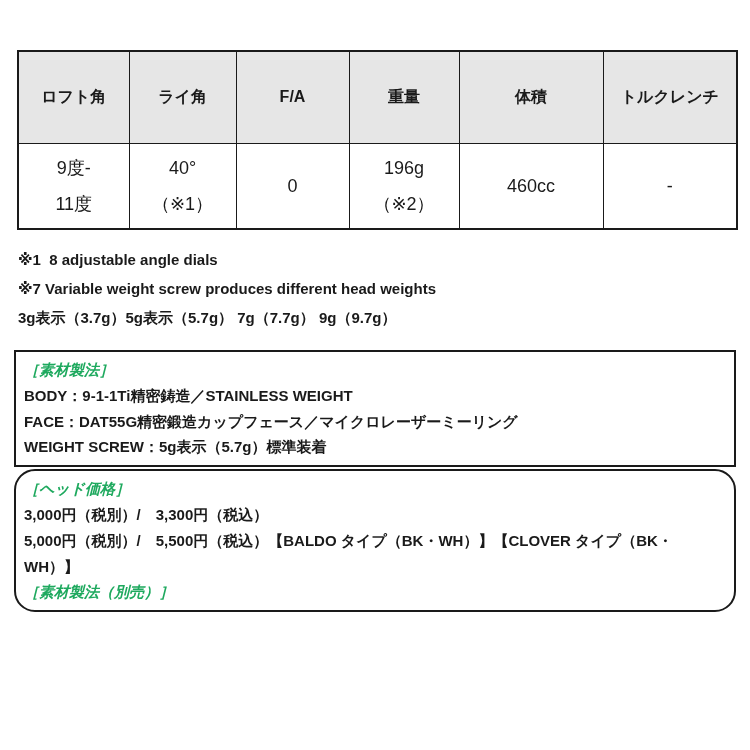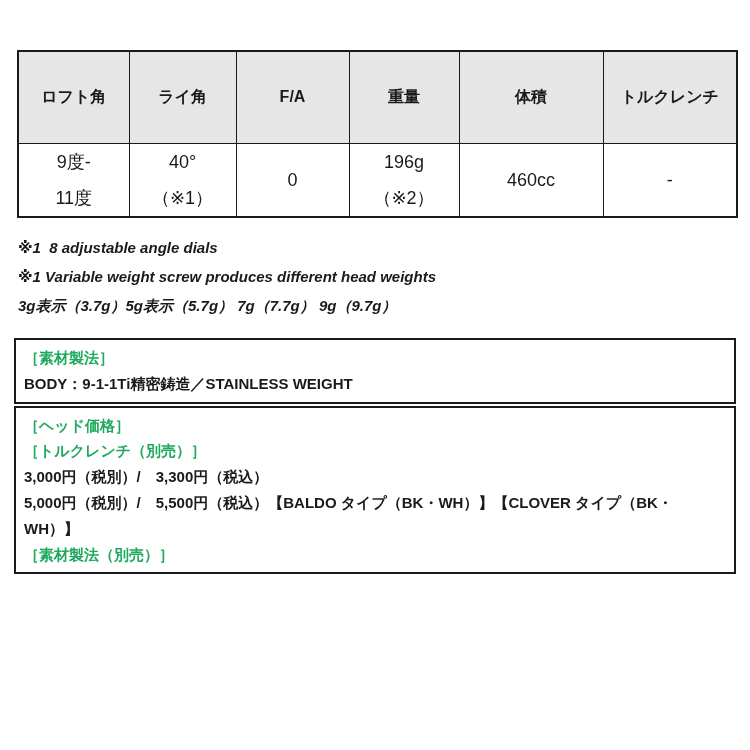--- a/index.html
+++ b/index.html
@@ -31,52 +31,51 @@
     text-align:center;
     vertical-align:middle;
   }
   table.spec th{
     height:92px;
     background:var(--header-bg);
     font-size:16px;
     font-weight:bold;
   }
   table.spec td{
-    height:74px;
+    height:86px;
     font-size:18px;
     font-weight:normal;
     line-height:36px;
   }
 
   
   .notes{margin:15px 0 0 4px;}
   .notes .line{
     font-size:15px;
     font-weight:bold;
     line-height:29px;
     white-space:pre-wrap;
-    font-style:italic;
   }
 
   
   .box{
     border:2px solid var(--border);
     width:722px;
     padding:5px 10px 5px 8px;
   }
   .box1{margin-top:18px;}
-  .box2{margin-top:2px;}
+  .box2{margin-top:2px;border-radius:21px;}
   .box .line{
     font-size:15px;
     font-weight:bold;
     line-height:25.8px;
     white-space:pre-wrap;
     color:var(--text);
   }
-  .box .line.green{color:var(--green);}
+  .box .line.green{color:var(--green);font-style:italic;}
 </style>
 </head>
 <body>
 
 <div class="wrap">
 
   <table class="spec">
     <colgroup>
       <col style="width:111px">
         <col style="width:107px">
@@ -111,30 +110,31 @@
           <div>（※2）</div>
         </td>
         <td>460cc</td>
         <td>-</td>
       </tr>
     </tbody>
   </table>
 
   <div class="notes">
     <div class="line">※1  8 adjustable angle dials</div>
-    <div class="line">※1 Variable weight screw produces different head weights</div>
+    <div class="line">※7 Variable weight screw produces different head weights</div>
     <div class="line">3g表示（3.7g）5g表示（5.7g） 7g（7.7g） 9g（9.7g）</div>
   </div>
 
   <div class="box box1">
     <div class="line green">［素材製法］</div>
     <div class="line">BODY：9-1-1Ti精密鋳造／STAINLESS WEIGHT</div>
+    <div class="line">FACE：DAT55G精密鍛造カップフェース／マイクロレーザーミーリング</div>
+    <div class="line">WEIGHT SCREW：5g表示（5.7g）標準装着</div>
   </div>
 
   <div class="box box2">
     <div class="line green">［ヘッド価格］</div>
-    <div class="line green">［トルクレンチ（別売）］</div>
     <div class="line">3,000円（税別）/　3,300円（税込）</div>
     <div class="line">5,000円（税別）/　5,500円（税込）【BALDO タイプ（BK・WH）】【CLOVER タイプ（BK・WH）】</div>
     <div class="line green">［素材製法（別売）］</div>
   </div>
 
 </div>
 
 </body></html>

